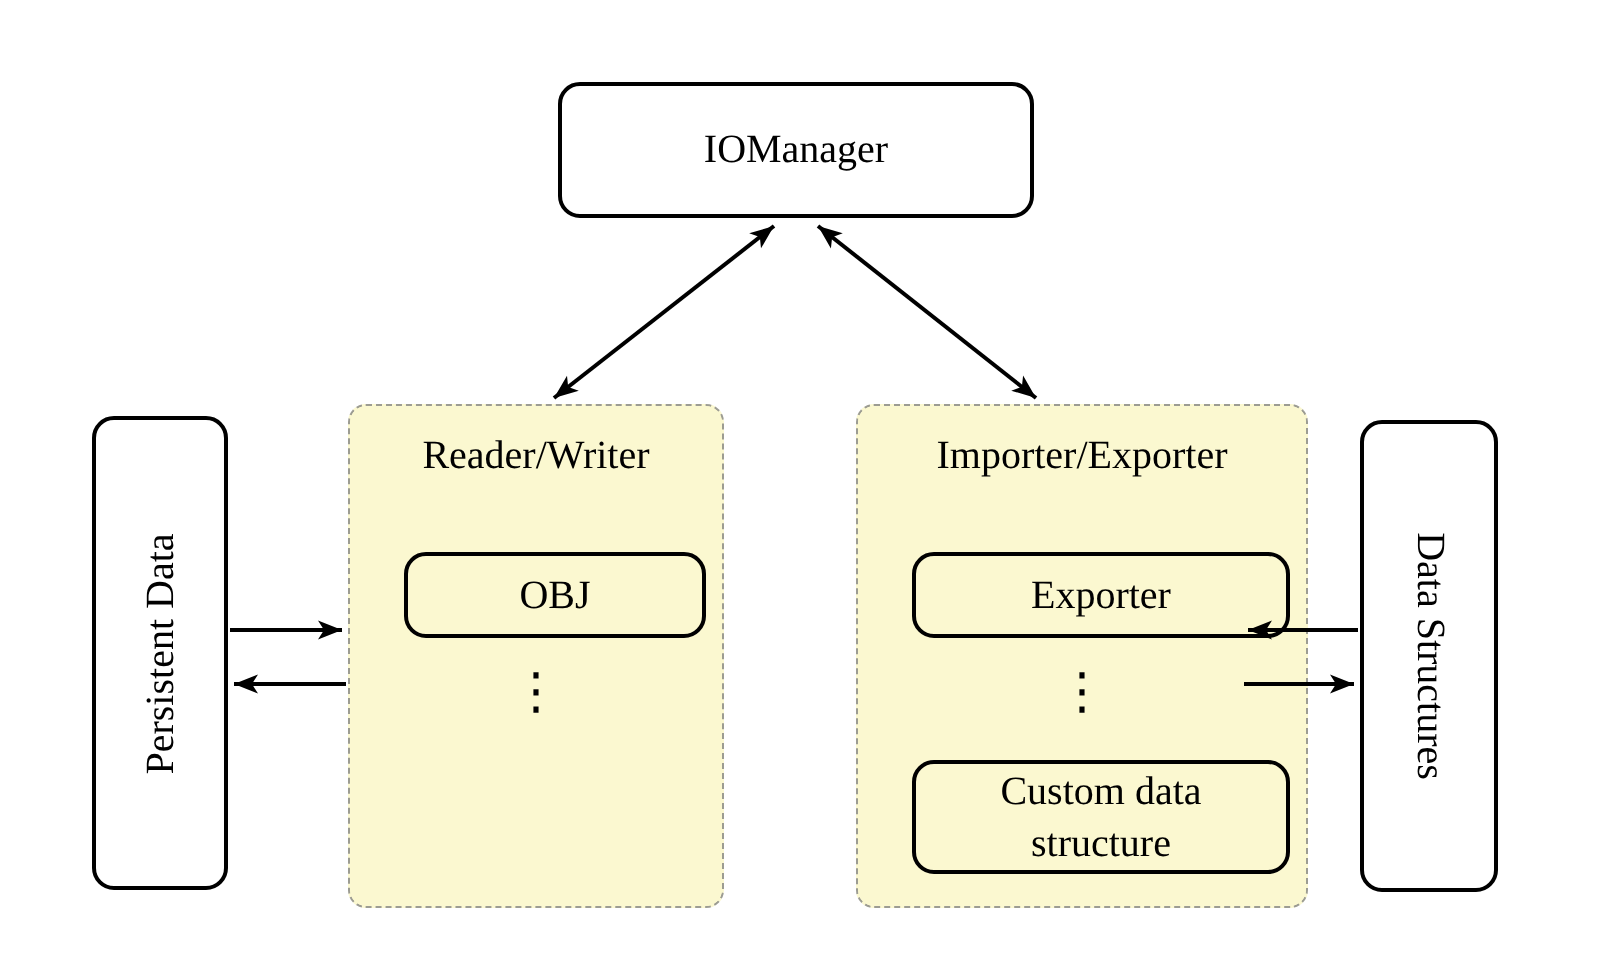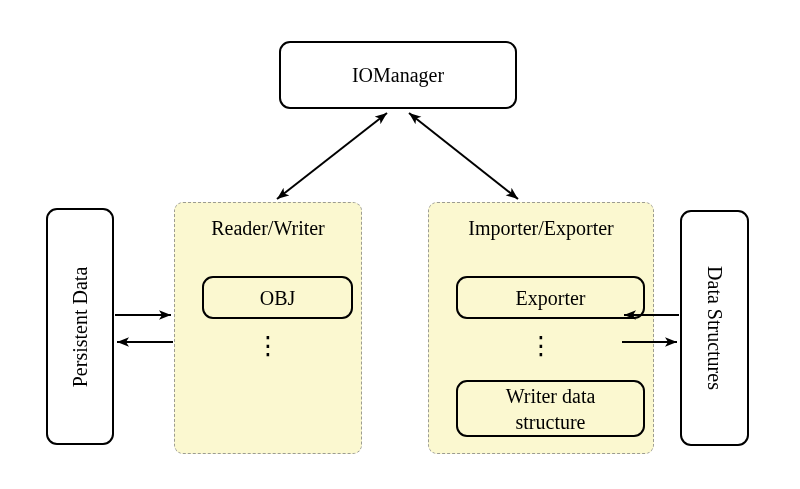--- a/index.html
+++ b/index.html
@@ -75,21 +75,21 @@
     <div class="vdots">⋮</div>
   </div>
 
   <div class="group group-right">
     <div class="group-label">Importer/Exporter</div>
     <div class="item row1">
       <span>Exporter</span>
     </div>
     <div class="vdots">⋮</div>
     <div class="item row2">
-      <span>Writer data
+      <span>Custom data
 structure</span>
     </div>
   </div>
 
   <svg class="arrows" viewBox="0 0 800 489" xmlns="http://www.w3.org/2000/svg">
     <defs>
       <marker id="ah" markerUnits="userSpaceOnUse" markerWidth="13" markerHeight="11" refX="12" refY="5.5" orient="auto-start-reverse">
         <path d="M0,0.7 L12,5.5 L0,10.3 L3,5.5 Z" fill="#000"></path>
       </marker>
     </defs>

